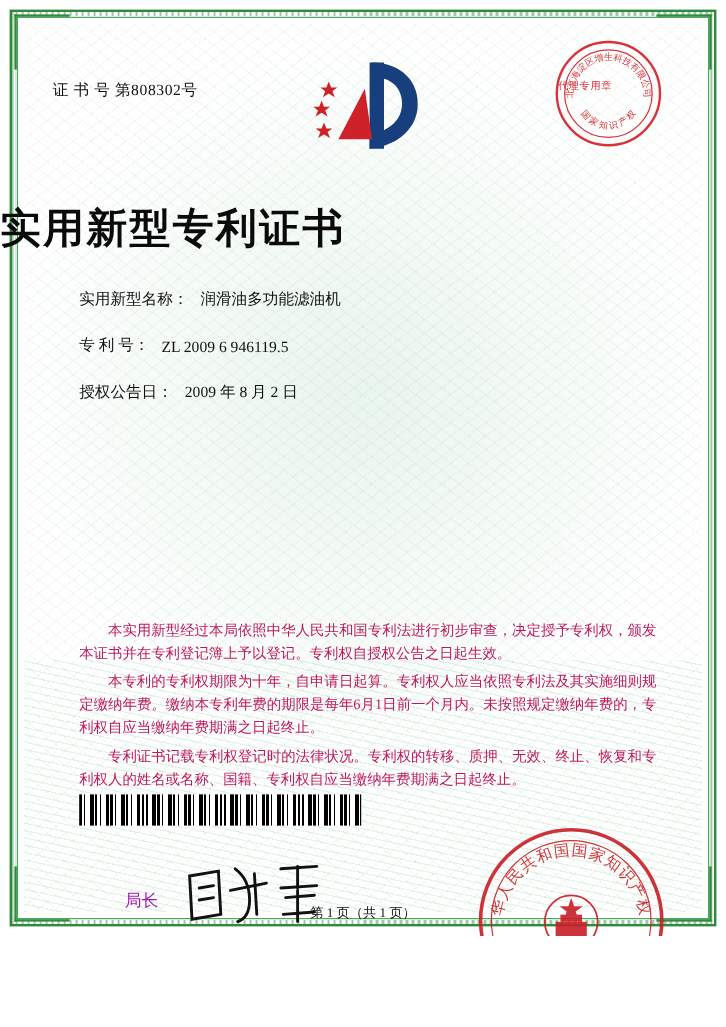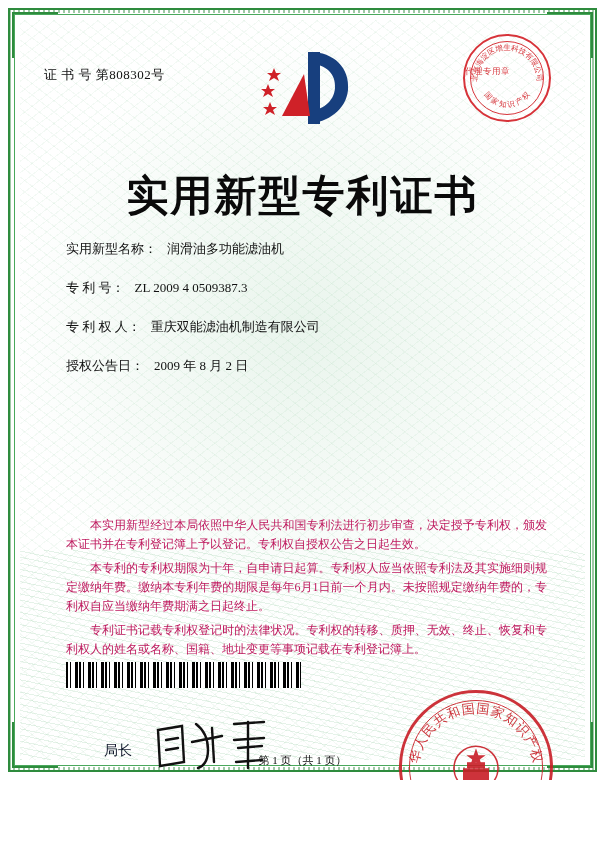--- a/index.html
+++ b/index.html
@@ -141,38 +141,38 @@
     font-size: 8.5px;
     line-height: 11px;
     letter-spacing: 0.5px;
   }
 
   
   .title {
     position: absolute;
     left: 0; right: 0;
     top: 168px;
-    text-align: center;
-    font-size: 42px;
+    text-align: left;
+    font-size: 34px;
     font-weight: bold;
     letter-spacing: 2px;
     color: #0a0a0a;
     font-family: "DejaVu Serif", "Liberation Serif", serif;
   }
 
   
   .fields {
     position: absolute;
     left: 66px;
     top: 240px;
     right: 60px;
   }
   .field {
     display: flex;
-    align-items: center;
+    align-items: flex-end;
     margin-bottom: 21px;
     font-size: 13px;
     color: #111;
   }
   .field .lbl {
     white-space: pre;
     font-size: 13px;
     color: #111;
   }
   .field .val {
@@ -213,21 +213,21 @@
         #000 9px, #000 12px,
         #fff 12px, #fff 13px);
   }
 
   
   .director-label {
     position: absolute;
     left: 104px;
     top: 742px;
     font-size: 14px;
-    color: #0f172a;
+    color: #a21caf;
   }
   .signature {
     position: absolute;
     left: 152px;
     top: 716px;
     width: 130px;
     height: 60px;
     color: #111;
   }
   .sig-date {
@@ -334,36 +334,32 @@
 
   <div class="title">实用新型专利证书</div>
 
   <div class="fields">
     <div class="field">
       <span class="lbl">实用新型名称：</span>
       <span class="val">润滑油多功能滤油机</span>
     </div>
     <div class="field">
       <span class="lbl">专 利 号：</span>
-      <span class="val">ZL 2009 4 0509387.3</span>
-    </div>
-    <div class="field">
-      <span class="lbl">专 利 权 人：</span>
-      <span class="val">重庆双能滤油机制造有限公司</span>
+      <span class="val">ZL 2009 6 946119.5</span>
     </div>
     <div class="field">
       <span class="lbl">授权公告日：</span>
       <span class="val">2009 年 8 月 2 日</span>
     </div>
   </div>
 
   <div class="body-text">
     <p>本实用新型经过本局依照中华人民共和国专利法进行初步审查，决定授予专利权，颁发本证书并在专利登记簿上予以登记。专利权自授权公告之日起生效。</p>
     <p>本专利的专利权期限为十年，自申请日起算。专利权人应当依照专利法及其实施细则规定缴纳年费。缴纳本专利年费的期限是每年6月1日前一个月内。未按照规定缴纳年费的，专利权自应当缴纳年费期满之日起终止。</p>
-    <p>专利证书记载专利权登记时的法律状况。专利权的转移、质押、无效、终止、恢复和专利权人的姓名或名称、国籍、地址变更等事项记载在专利登记簿上。</p>
+    <p>专利证书记载专利权登记时的法律状况。专利权的转移、质押、无效、终止、恢复和专利权人的姓名或名称、国籍、专利权自应当缴纳年费期满之日起终止。</p>
   </div>
 
   <div class="barcode"></div>
 
   <div class="director-label">局长</div>
 
   <div class="signature">
     <svg viewBox="0 0 130 60" width="130" height="60">
       <g fill="none" stroke="#111" stroke-width="2.4" stroke-linecap="round">
         <path d="M6 14 L30 10 L32 46 L8 50 Z"></path>

